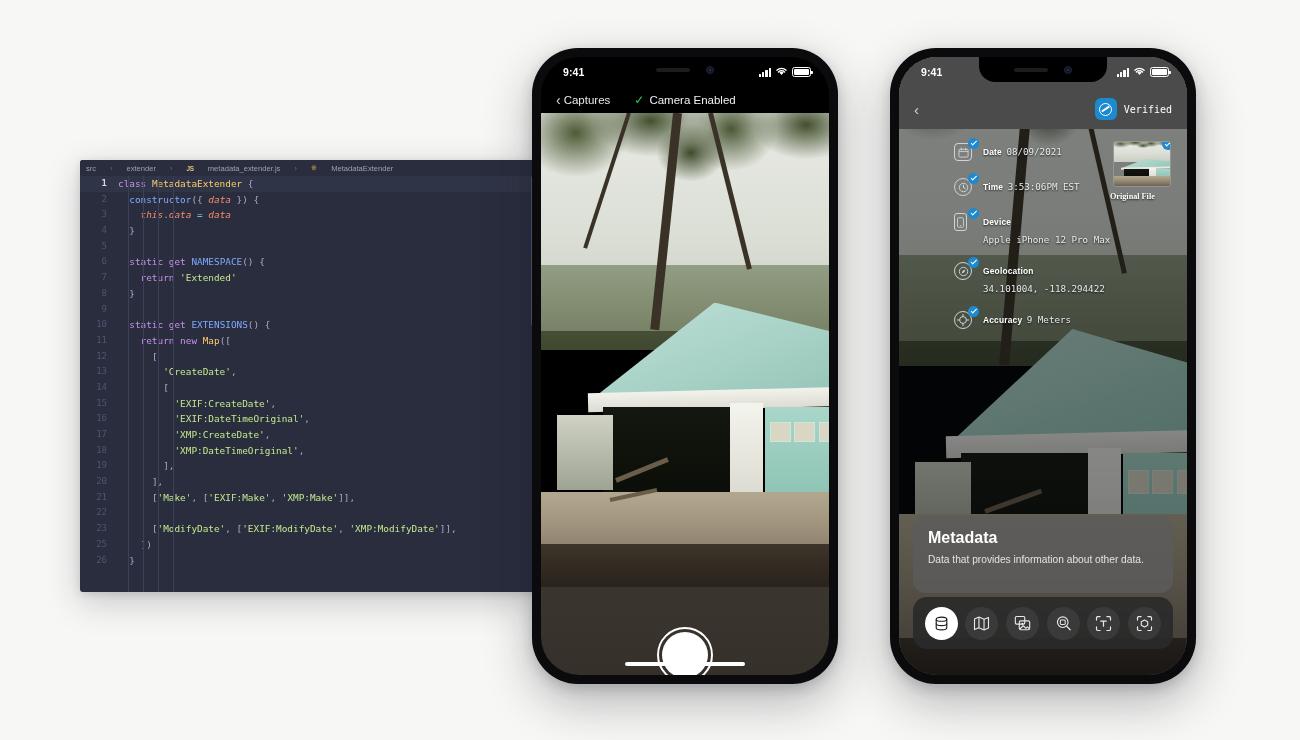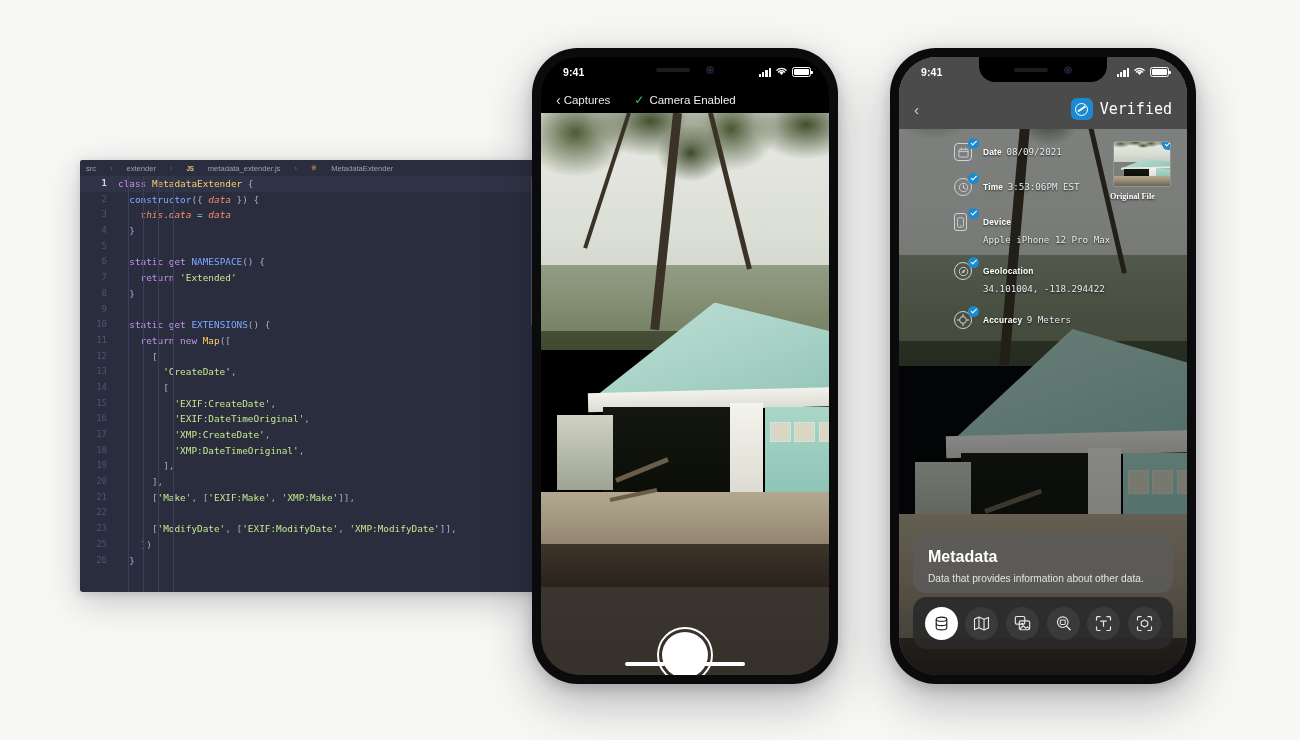--- a/index.html
+++ b/index.html
@@ -257,21 +257,21 @@
     position:relative;
   }
   #verified-badge .glyph {
     width:13px; height:13px; border-radius:50%;
     border:1.6px solid #fff; position:relative;
   }
   #verified-badge .glyph::after {
     content:""; position:absolute; left:1px; top:4.5px;
     width:9px; height:1.6px; background:#fff; transform:rotate(-34deg);
   }
-  #verified-label { color:#fff; font-size:15px;
+  #verified-label { color:#fff; font-size:10px;
     font-family:"DejaVu Sans Mono", monospace; }
 
   #meta-list { position:absolute; top:84px; left:18px; z-index:21; width:180px; }
   .meta-row { display:flex; gap:9px; margin-bottom:13px; align-items:flex-start;padding-left:37px; }
   .meta-ico {
     position:relative; width:20px; height:20px; flex:none;
     margin-top:2px;
   }
   .meta-ico .box {
     width:18px; height:18px;
@@ -317,21 +317,21 @@
   #orig-thumb .chk { right:-4px; top:-4px; width:12px; height:12px; }
   #orig-label {
     color:#fff; font-size:8.2px; font-weight:bold;
     text-shadow:0 1px 2px rgba(0,0,0,.8);
   }
 
   #meta-card {
     position:absolute; left:14px; right:14px; bottom:82px; z-index:22;
     background:rgba(92,92,92,.82);
     border-radius:13px;
-    padding:13px 15px 8px;
+    padding:13px 15px 27px;
   }
   #meta-card h3 { color:#fff; font-size:16px; font-weight:bold; margin-bottom:6px; }
   #meta-card p { color:#e2e2e2; font-size:10.2px; line-height:1.3; }
 
   #meta-toolbar {
     position:absolute; left:14px; right:14px; bottom:26px; z-index:22;
     height:52px;
     background:rgba(42,42,42,.92);
     border-radius:14px;
     display:flex; align-items:center; justify-content:space-around;

